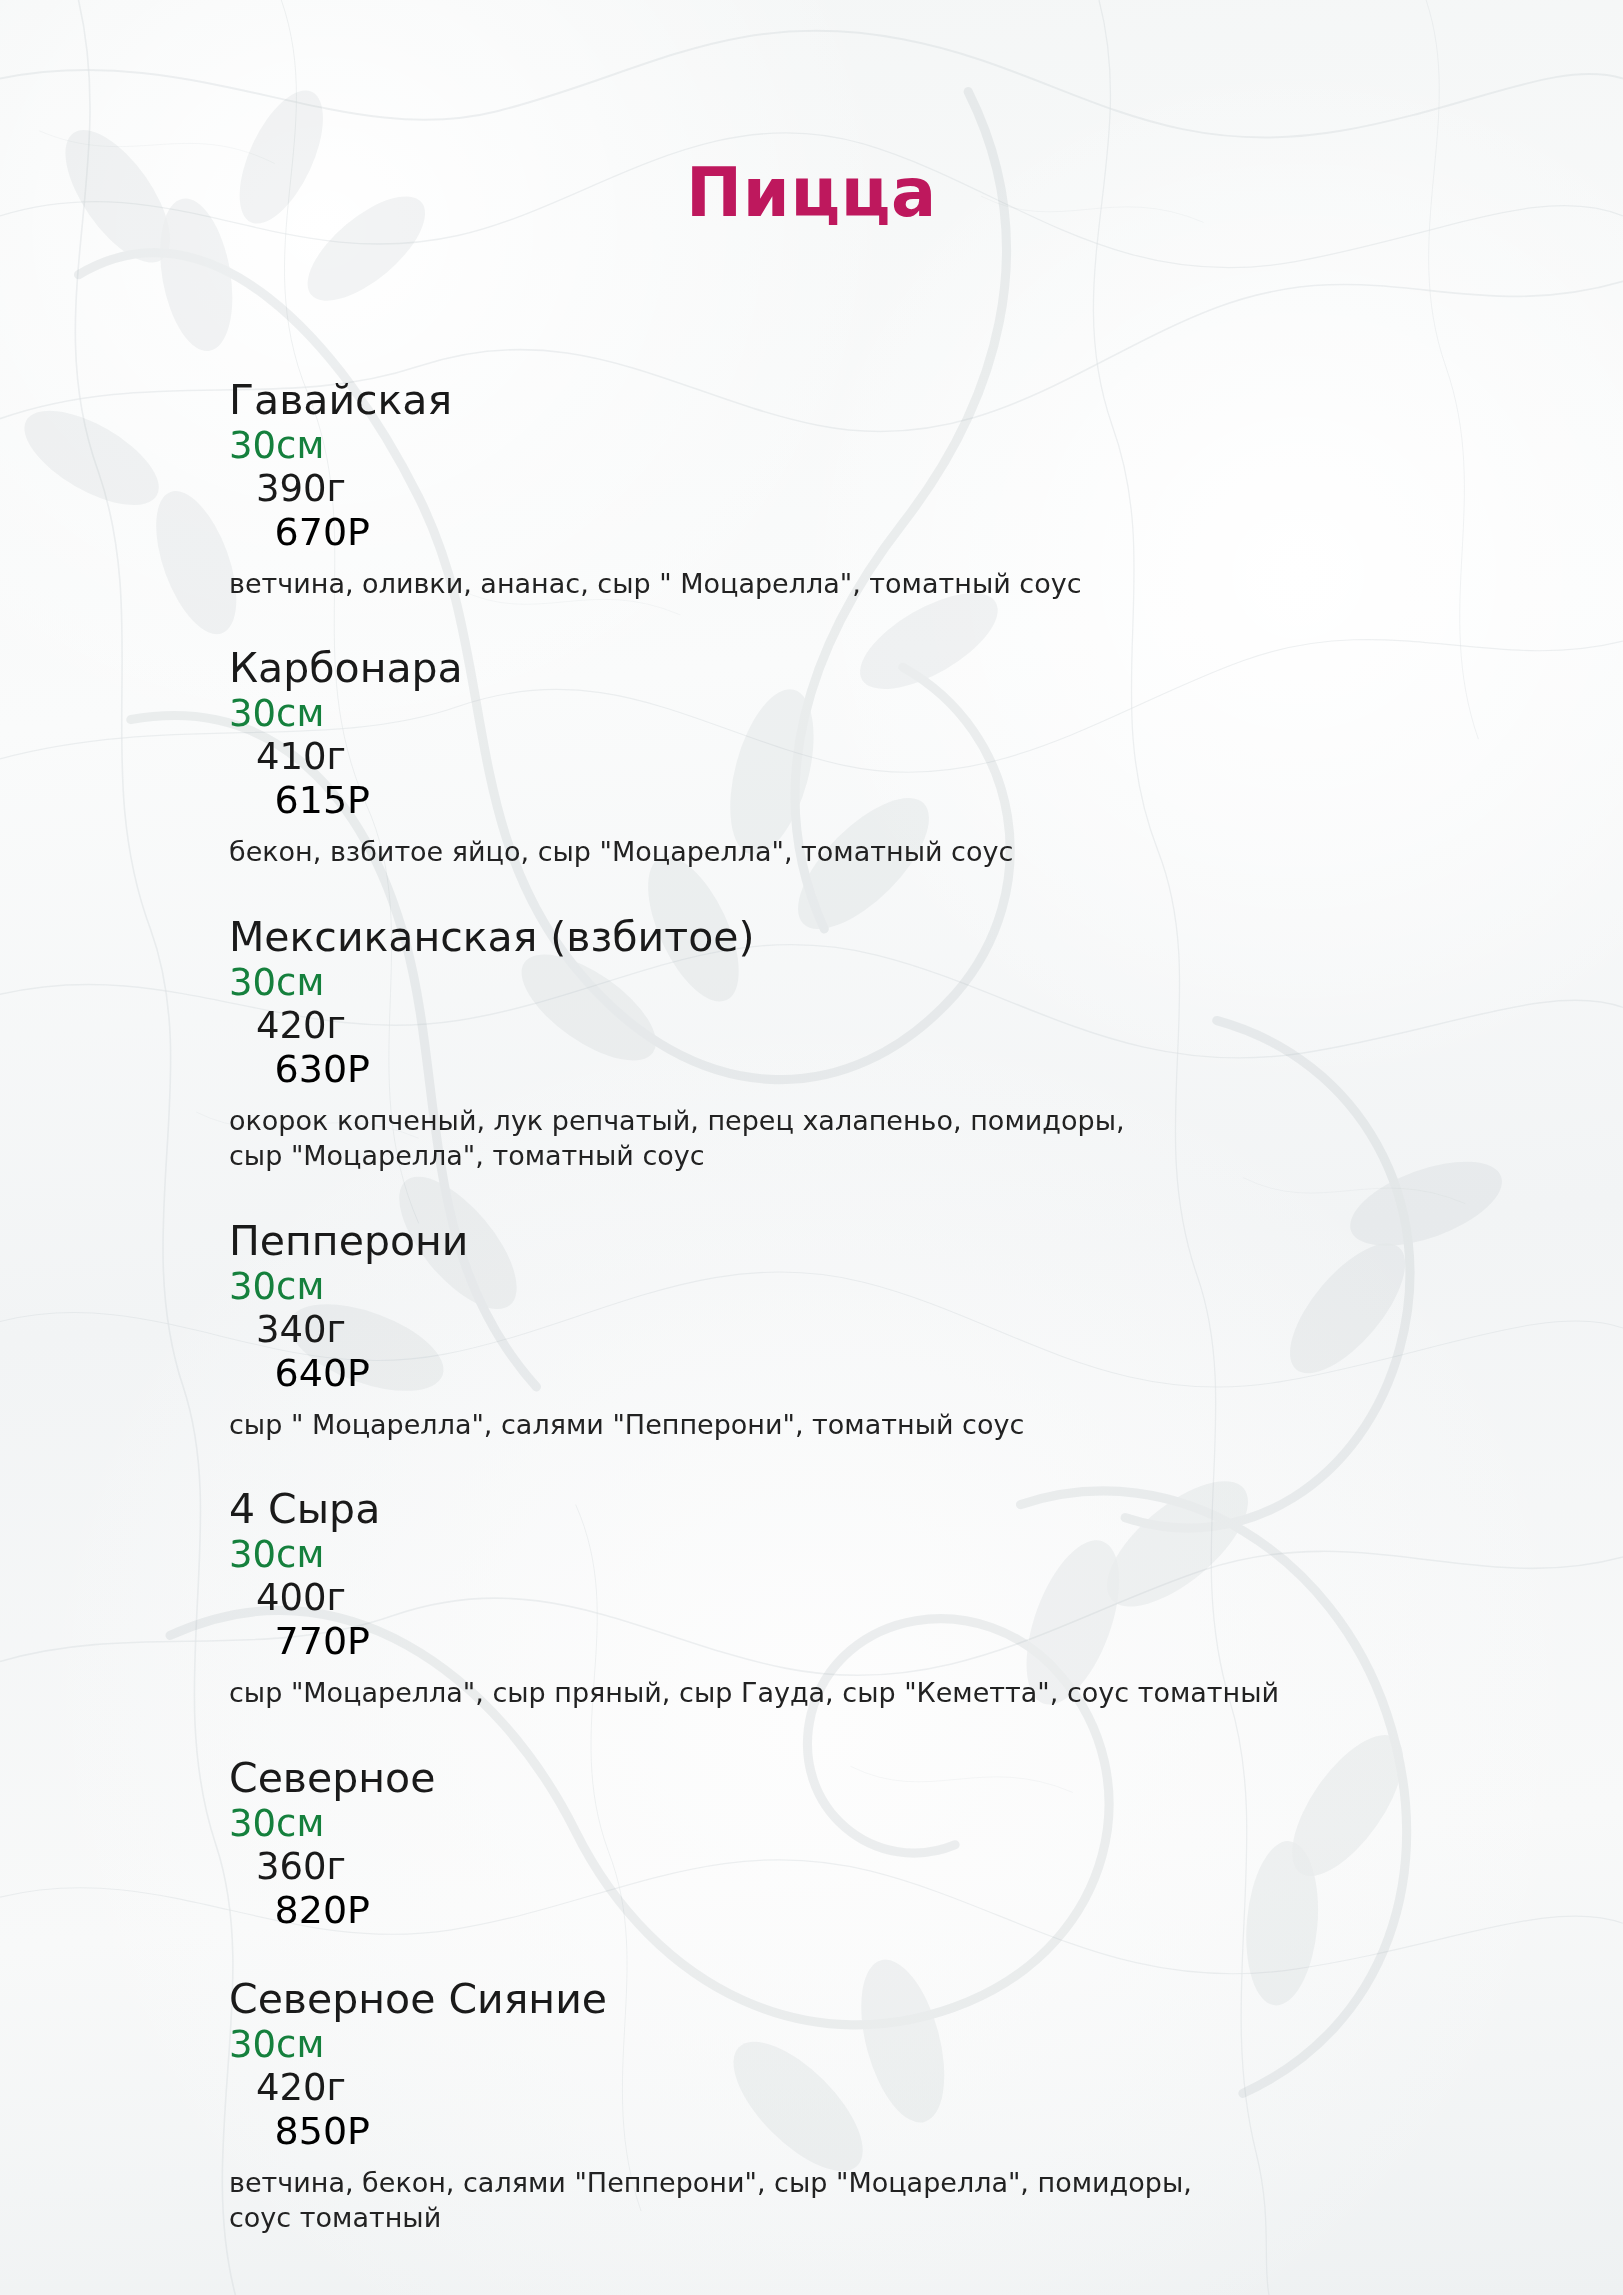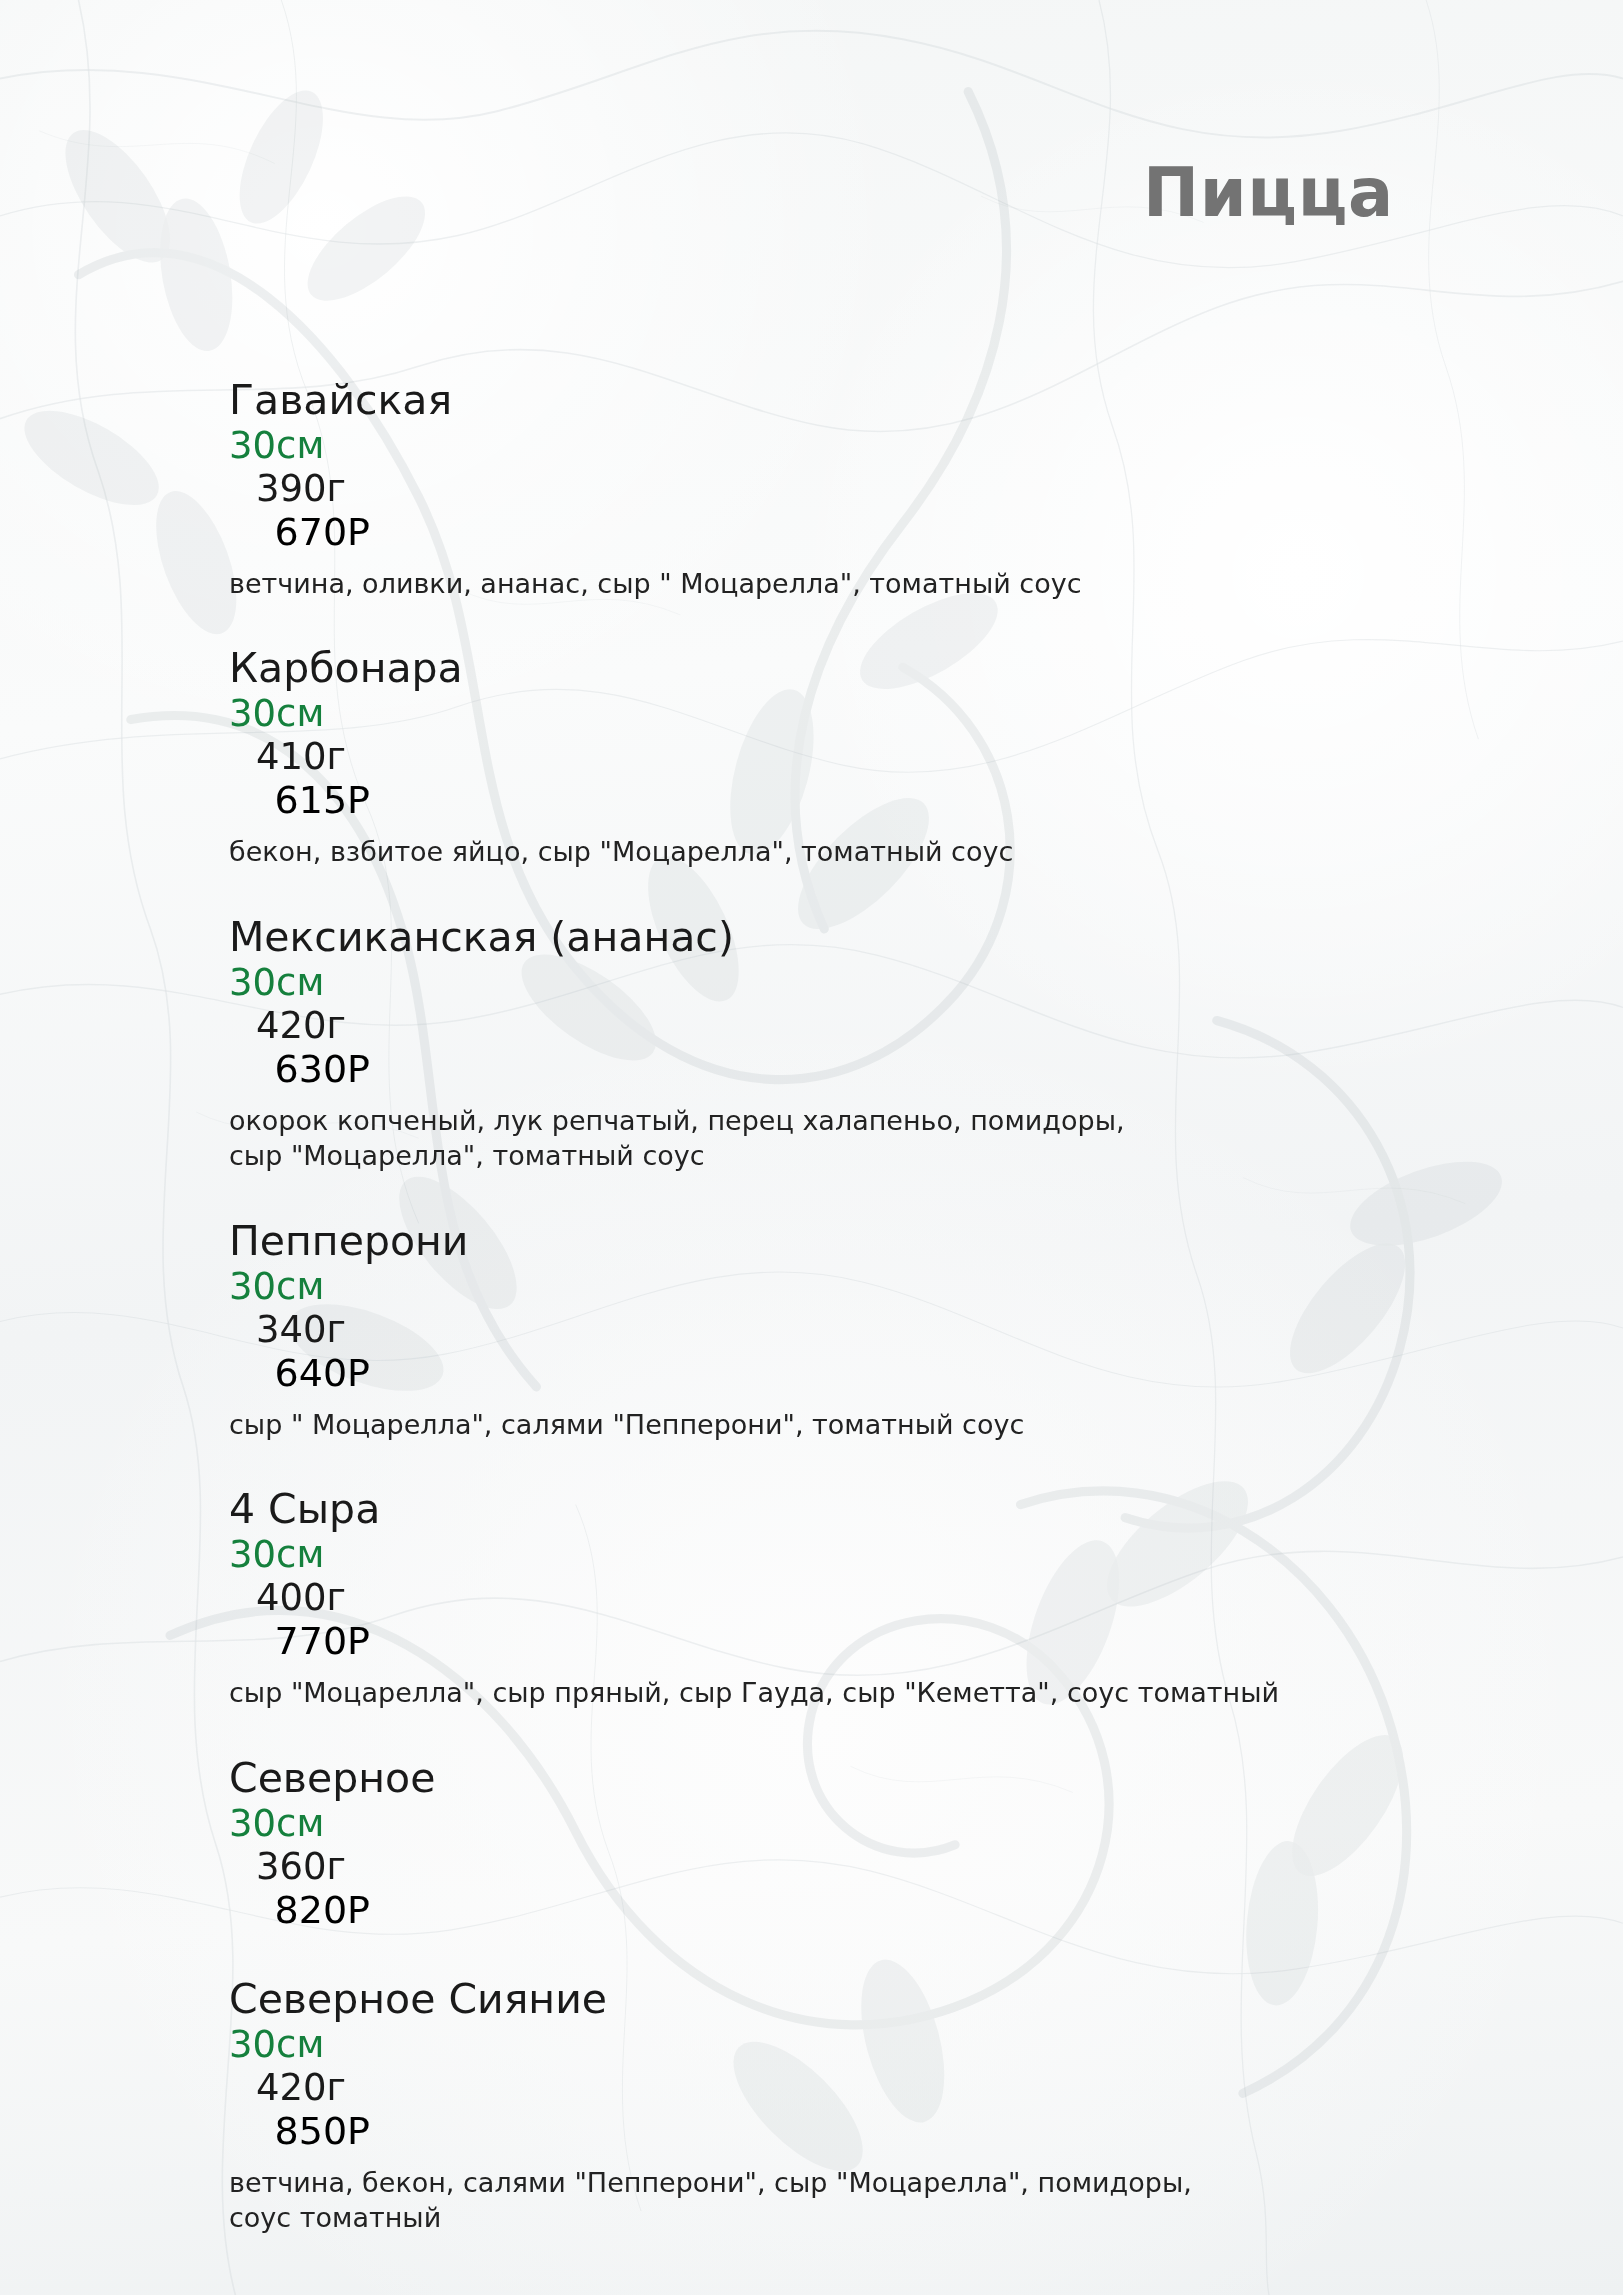--- a/index.html
+++ b/index.html
@@ -45,25 +45,25 @@
     z-index: 5;
     width: 1623px;
     height: 2295px;
     box-sizing: border-box;
     padding: 0 229px;
   }
 
   #page-title {
     margin: 0;
     padding-top: 154px;
-    text-align: right;
+    text-align: center;
     font-size: 67px;
     font-weight: 700;
     letter-spacing: 0.7px;
-    color: #737373;
+    color: #be185d;
     font-family: "DejaVu Sans", "Liberation Sans", sans-serif;
   }
 
   #menu-list {
     margin-top: 144px;
   }
 
   .menu-item {
     margin-bottom: 43px;
   }
@@ -209,21 +209,21 @@
           <span class="item-size">30см</span>
           <span class="item-weight">410г</span>
           <span class="item-price">615Р</span>
         </div>
         <div class="item-desc">
           <span class="line">бекон, взбитое яйцо, сыр "Моцарелла", томатный соус</span>
         </div>
       </div>
       <div class="menu-item">
         <div class="item-head">
-          <span class="item-name">Мексиканская (ананас)</span>
+          <span class="item-name">Мексиканская (взбитое)</span>
           <span class="spacer"></span>
           <span class="item-size">30см</span>
           <span class="item-weight">420г</span>
           <span class="item-price">630Р</span>
         </div>
         <div class="item-desc">
           <span class="line">окорок копченый, лук репчатый, перец халапеньо, помидоры,</span>
           <span class="line">сыр "Моцарелла", томатный соус</span>
         </div>
       </div>

